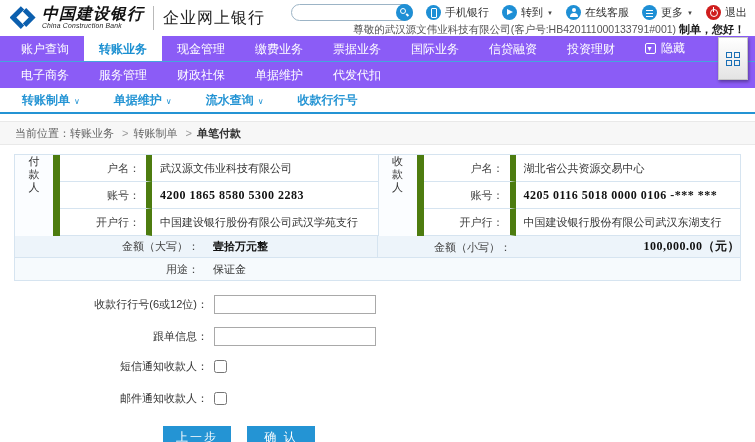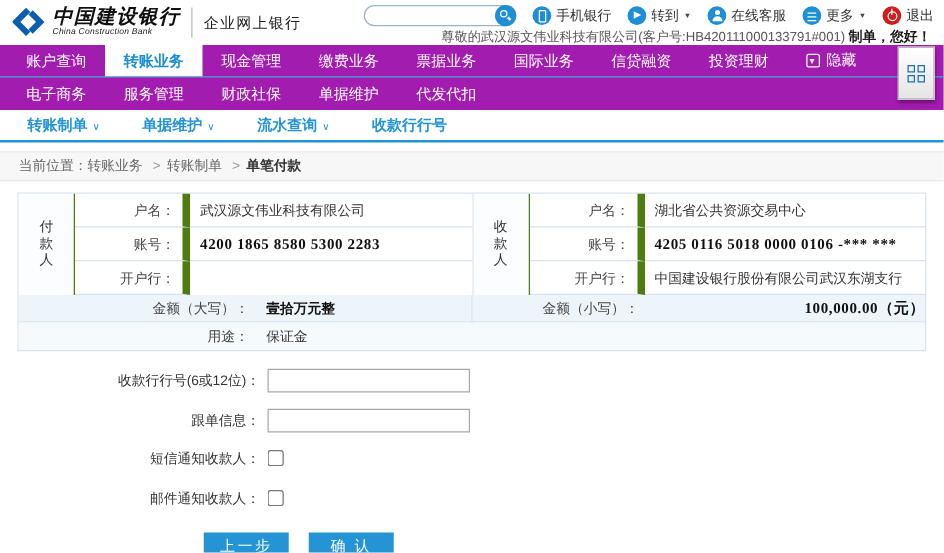--- a/index.html
+++ b/index.html
@@ -11,21 +11,21 @@
   }
 
   
   .header { height: 36px; display: flex; align-items: center; padding: 0 10px; position: relative; background: #fff; }
   .brand { display: flex; align-items: center; }
   .logo-svg { width: 27px; height: 27px; margin-right: 5px; }
   .brand-text { line-height: 1; font-style: italic; }
   .brand-cn { font-size: 16px; font-weight: bold; color: #101010; letter-spacing: 1px; display:block; }
   .brand-en { font-size: 6.8px; color: #222; display:block; margin-top: 1px; letter-spacing: .2px; }
   .divider { width: 1px; height: 24px; background: #b9b9b9; margin: 0 9px; }
-  .product { font-size: 12px; color: #222; letter-spacing: 1px; }
+  .product { font-size: 16px; color: #222; letter-spacing: 1px; }
 
   .header-right { position: absolute; right: 8px; top: 4px; display: flex; align-items: center; gap: 13px; }
   .search-pill { width: 122px; height: 17px; border: 1px solid #9cb4c6; border-radius: 9px; position: relative; background:#fff; }
   .search-input { position: absolute; left: 8px; top: 1px; width: 92px; height: 13px; border: none; outline: none; font-size: 10px; background: transparent; }
   .search-btn { position: absolute; right: -1px; top: -1px; width: 17px; height: 17px; border-radius: 50%; background: #1e8fd5; border:none; cursor: pointer; }
   .mag { position: absolute; left: 4px; top: 4px; width: 6px; height: 6px; border: 1.5px solid #fff; border-radius: 50%; display:block; }
   .mag::after { content:""; position: absolute; left: 5px; top: 5px; width: 3px; height: 1.5px; background: #fff; transform: rotate(45deg); }
 
   .hlink { display: flex; align-items: center; gap: 4px; font-size: 11px; color: #333; cursor: pointer; white-space: nowrap; }
   .icircle { width: 15px; height: 15px; border-radius: 50%; background: #1e8fd5; position: relative; display: inline-block; flex: 0 0 15px; }
@@ -37,21 +37,21 @@
   .ic-list::after { content:""; position:absolute; left:4px; top:4.5px; width:7px; height:1.5px; background:#fff; box-shadow: 0 3px 0 #fff, 0 6px 0 #fff; }
   .ic-power::before { content:""; position:absolute; left:3.5px; top:4px; width:6px; height:6px; border:1.5px solid #fff; border-radius:50%; }
   .ic-power::after { content:""; position:absolute; left:6.6px; top:2px; width:1.8px; height:5px; background:#fff; }
   .caret-sm { display:inline-block; }
   .caret-sm::after { content:"▼"; font-size: 6px; color:#444; position: relative; top: -2px; }
 
   .greeting { position: absolute; right: 10px; top: 22px; font-size: 10.5px; color: #555; white-space: nowrap; }
   .greeting b { color: #1b1b1b; font-size: 11px; }
 
   
-  .nav { background: #a21caf; position: relative; }
+  .nav { background: #8b5cf6; position: relative; }
   .nav-row { display: flex; height: 26px; padding-left: 6px; }
   .nav-row1 { border-bottom: 1px solid #44a5dd; }
   .tab { color: #fff; font-size: 12px; padding: 0 15px; line-height: 26px; cursor: pointer; white-space: nowrap; }
   .tab.active { background: #fff; color: #1a8fd1; font-weight: bold; }
   .tab-hide { display: flex; align-items: center; gap: 5px; padding: 0 15px; color:#fff; cursor:pointer; }
   .hide-icon { width: 11px; height: 11px; border: 1px solid #fff; border-radius: 2px; position: relative; display:inline-block; }
   .hide-icon::after { content:"▾"; color:#fff; font-size:8px; position:absolute; left:1.5px; top:-1px; line-height:11px; }
 
   .grid-btn { position: absolute; right: 7px; top: 1px; width: 30px; height: 43px; background: linear-gradient(#ffffff, #e4e4e4); border: 1px solid #c6c6c6; box-shadow: 1px 2px 3px rgba(0,0,0,.35); display: flex; align-items: center; justify-content: center; cursor: pointer; z-index: 3; }
   .grid-ic { display: grid; grid-template-columns: 6px 6px; grid-gap: 2px; }
@@ -66,21 +66,21 @@
   
   .breadcrumb { margin-top: 7px; background: #f7f7f7; border-top: 1px solid #e9e9e9; border-bottom: 1px solid #e9e9e9; height: 24px; line-height: 22px; padding: 0 15px; font-size: 11px; color: #666; }
   .breadcrumb .sep { margin: 0 5px; color: #999; }
   .breadcrumb .last { font-weight: bold; color: #333; }
 
   
   .pay-table { margin: 9px 14px 0; border: 1px solid #d6e4f0; font-size: 11px; }
   .pt-top { display: flex; }
   .pt-half { width: 50%; display: grid; grid-template-columns: 45px 92px 1fr; grid-auto-rows: 27px; }
   .pt-half.right { border-left: 1px solid #d6e4f0; }
-  .pt-vcell { grid-row: 1 / 4; border-right: 1px solid #4d7c0f; display: flex; align-items: center; justify-content: center; background: #fbfdff; }
+  .pt-vcell { grid-row: 1 / 4; border-right: 7px solid #4d7c0f; display: flex; justify-content: center; background: #fbfdff; }
   .pt-vcell span { width: 12px; line-height: 13px; text-align: center; word-break: break-all; color:#333; }
   .pt-label { border-right: 6px solid #4d7c0f; border-bottom: 1px solid #d6e4f0; display: flex; align-items: center; justify-content: flex-end; padding-right: 6px; color: #444; }
   .pt-value { border-bottom: 1px solid #d6e4f0; display: flex; align-items: center; padding-left: 8px; color:#333; }
   .num { font-family: "Liberation Serif", "DejaVu Serif", serif; font-weight: bold; font-size: 12px; letter-spacing: .5px; color:#111;text-align:right; }
   .pt-amount { display: flex; height: 22px; background: #edf4fa; border-bottom: 1px solid #d6e4f0; align-items: center; }
   .amt-l-label { width: 190px; text-align: right; padding-right: 6px; color: #444; }
   .amt-l-value { width: 172px; padding-left: 8px; font-weight: bold; color:#111; }
   .amt-r-label { width: 140px; text-align: right; padding-right: 6px; color: #444; border-left: 1px solid #d6e4f0; height: 22px; line-height: 22px; }
   .amt-r-value { flex: 1; padding-left: 8px; }
   .pt-purpose { display: flex; height: 22px; background: #f6fafd; align-items: center; }
@@ -212,20 +212,21 @@
   <div class="pt-top">
     <div class="pt-half">
       <div class="pt-vcell">
           <span>付款人</span>
         </div>
       <div class="pt-label">户名：</div>
       <div class="pt-value">武汉源文伟业科技有限公司</div>
       <div class="pt-label">账号：</div>
       <div class="pt-value num">4200 1865 8580 5300 2283</div>
       <div class="pt-label">开户行：</div>
+      <div class="pt-value">中国建设银行股份有限公司武汉学苑支行</div>
     </div>
     <div class="pt-half right">
       <div class="pt-vcell">
           <span>收款人</span>
         </div>
       <div class="pt-label">户名：</div>
       <div class="pt-value">湖北省公共资源交易中心</div>
       <div class="pt-label">账号：</div>
       <div class="pt-value num">4205 0116 5018 0000 0106 -*** ***</div>
       <div class="pt-label">开户行：</div>

